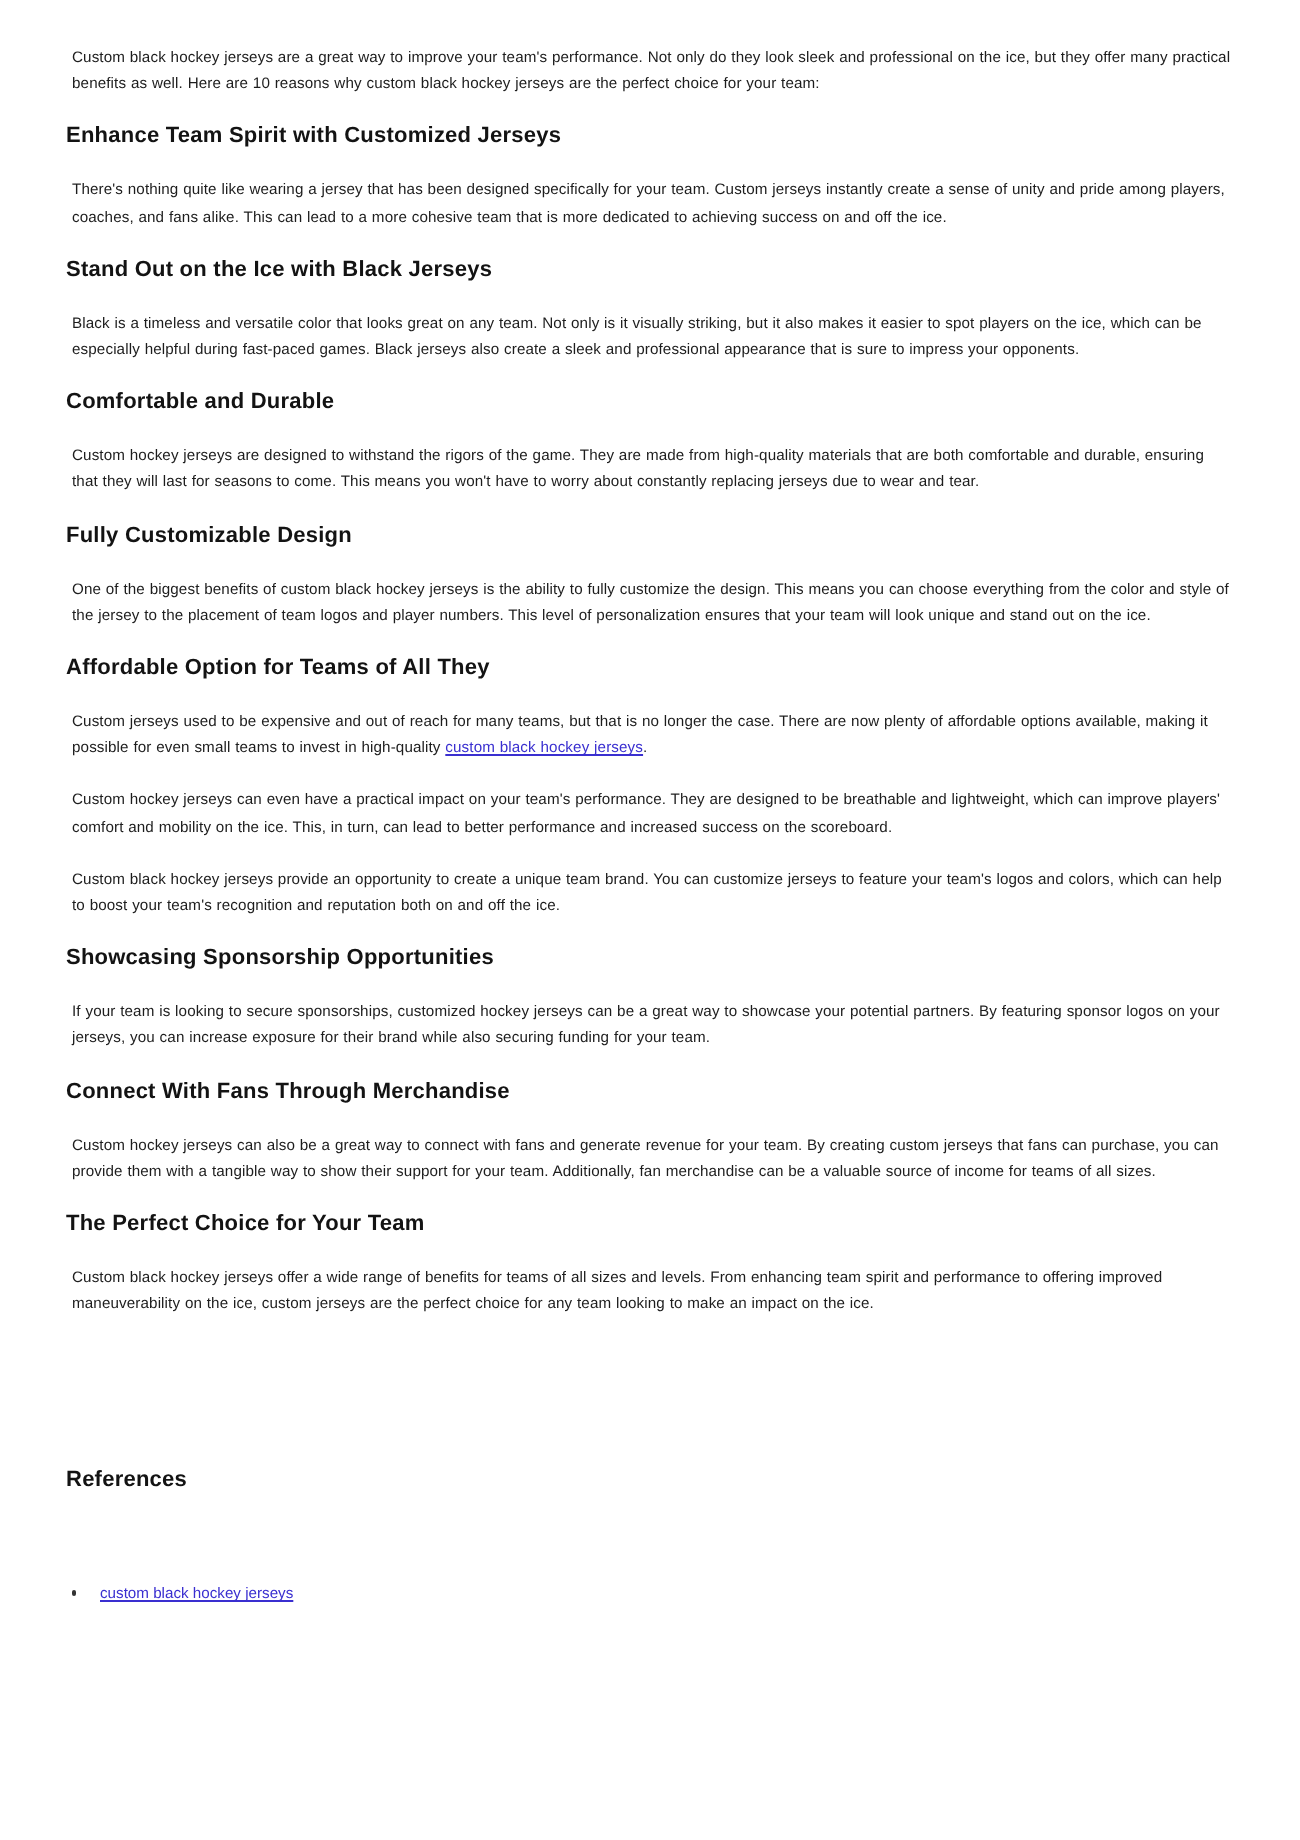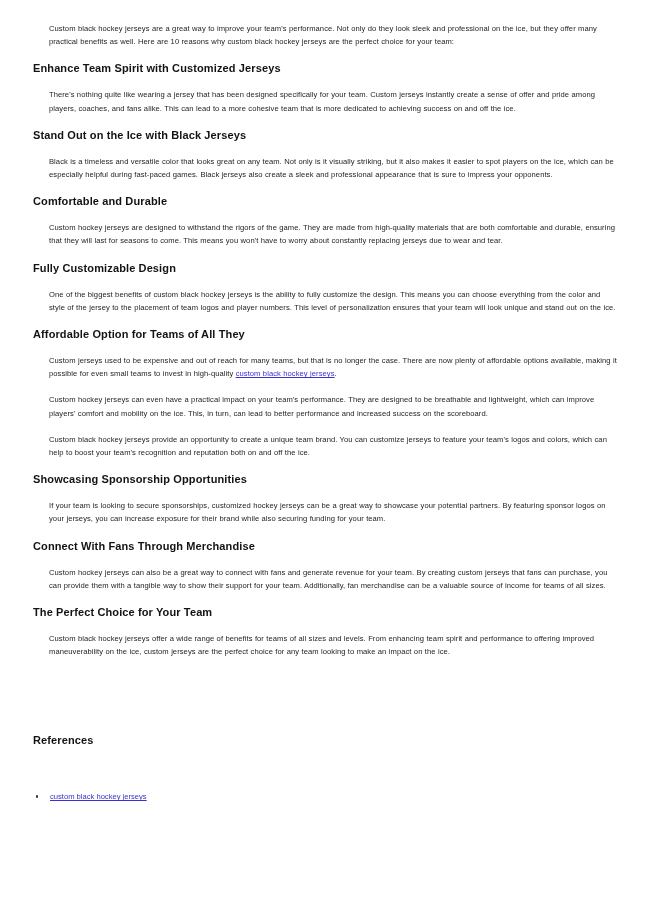--- a/index.html
+++ b/index.html
@@ -20,21 +20,21 @@
     width: 650px;
     height: 920px;
     background: #ffffff;
     box-sizing: border-box;
     padding: 22px 33px 0 33px;
   }
   .doc-body {
     width: 584px;
   }
   p.para {
-    margin: 0 0 13px 16px;
+    margin: 0 0 13px 3px;
     font-size: 7.6px;
     line-height: 13.2px;
     letter-spacing: 0.06px;
     color: #1d1d1d;
     text-align: left;
     word-spacing: 0.2px;
   }
   h2.heading {
     margin: 0 0 13px 0;
     font-size: 11px;
@@ -79,21 +79,21 @@
 </style>
 </head>
 <body>
 
 <div class="page">
   <div class="doc-body">
 
     <p class="para">Custom black hockey jerseys are a great way to improve your team's performance. Not only do they look sleek and professional on the ice, but they offer many practical benefits as well. Here are 10 reasons why custom black hockey jerseys are the perfect choice for your team:</p>
 
     <h2 class="heading">Enhance Team Spirit with Customized Jerseys</h2>
-    <p class="para">There's nothing quite like wearing a jersey that has been designed specifically for your team. Custom jerseys instantly create a sense of offer and pride among players, coaches, and fans alike. This can lead to a more cohesive team that is more dedicated to achieving success on and off the ice.</p>
+    <p class="para">There's nothing quite like wearing a jersey that has been designed specifically for your team. Custom jerseys instantly create a sense of unity and pride among players, coaches, and fans alike. This can lead to a more cohesive team that is more dedicated to achieving success on and off the ice.</p>
 
     <h2 class="heading">Stand Out on the Ice with Black Jerseys</h2>
     <p class="para">Black is a timeless and versatile color that looks great on any team. Not only is it visually striking, but it also makes it easier to spot players on the ice, which can be especially helpful during fast-paced games. Black jerseys also create a sleek and professional appearance that is sure to impress your opponents.</p>
 
     <h2 class="heading">Comfortable and Durable</h2>
     <p class="para">Custom hockey jerseys are designed to withstand the rigors of the game. They are made from high-quality materials that are both comfortable and durable, ensuring that they will last for seasons to come. This means you won't have to worry about constantly replacing jerseys due to wear and tear.</p>
 
     <h2 class="heading">Fully Customizable Design</h2>
     <p class="para">One of the biggest benefits of custom black hockey jerseys is the ability to fully customize the design. This means you can choose everything from the color and style of the jersey to the placement of team logos and player numbers. This level of personalization ensures that your team will look unique and stand out on the ice.</p>
 

